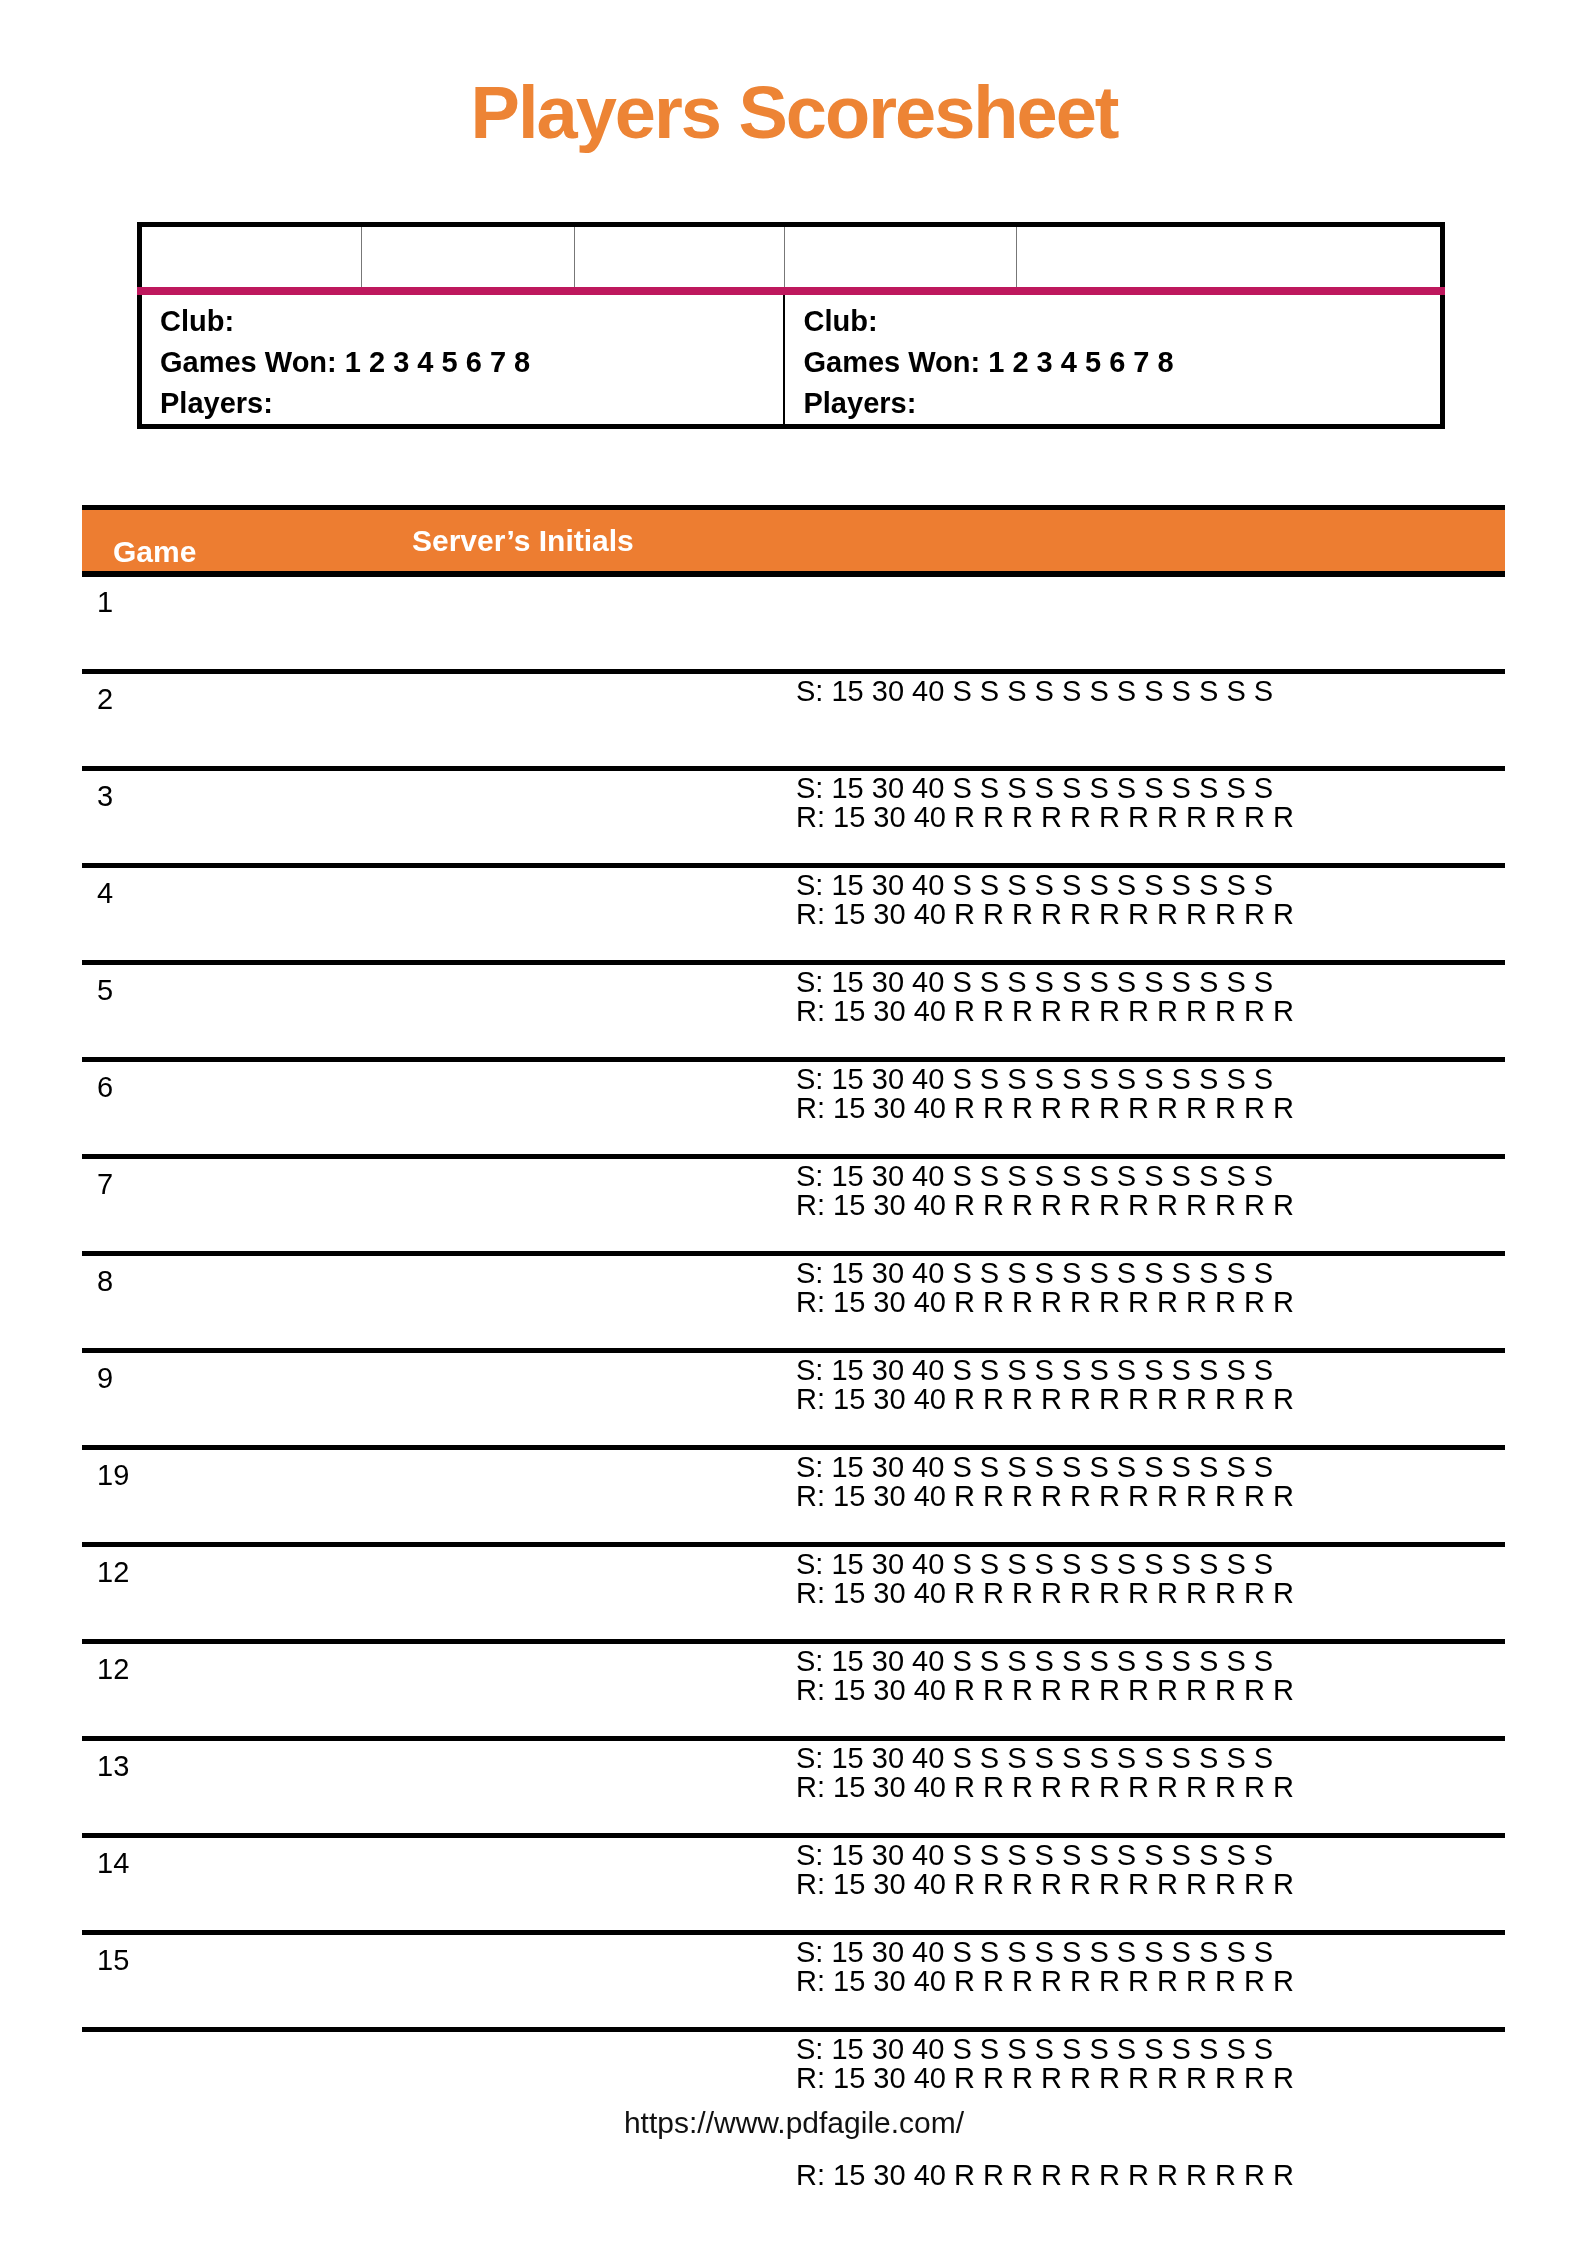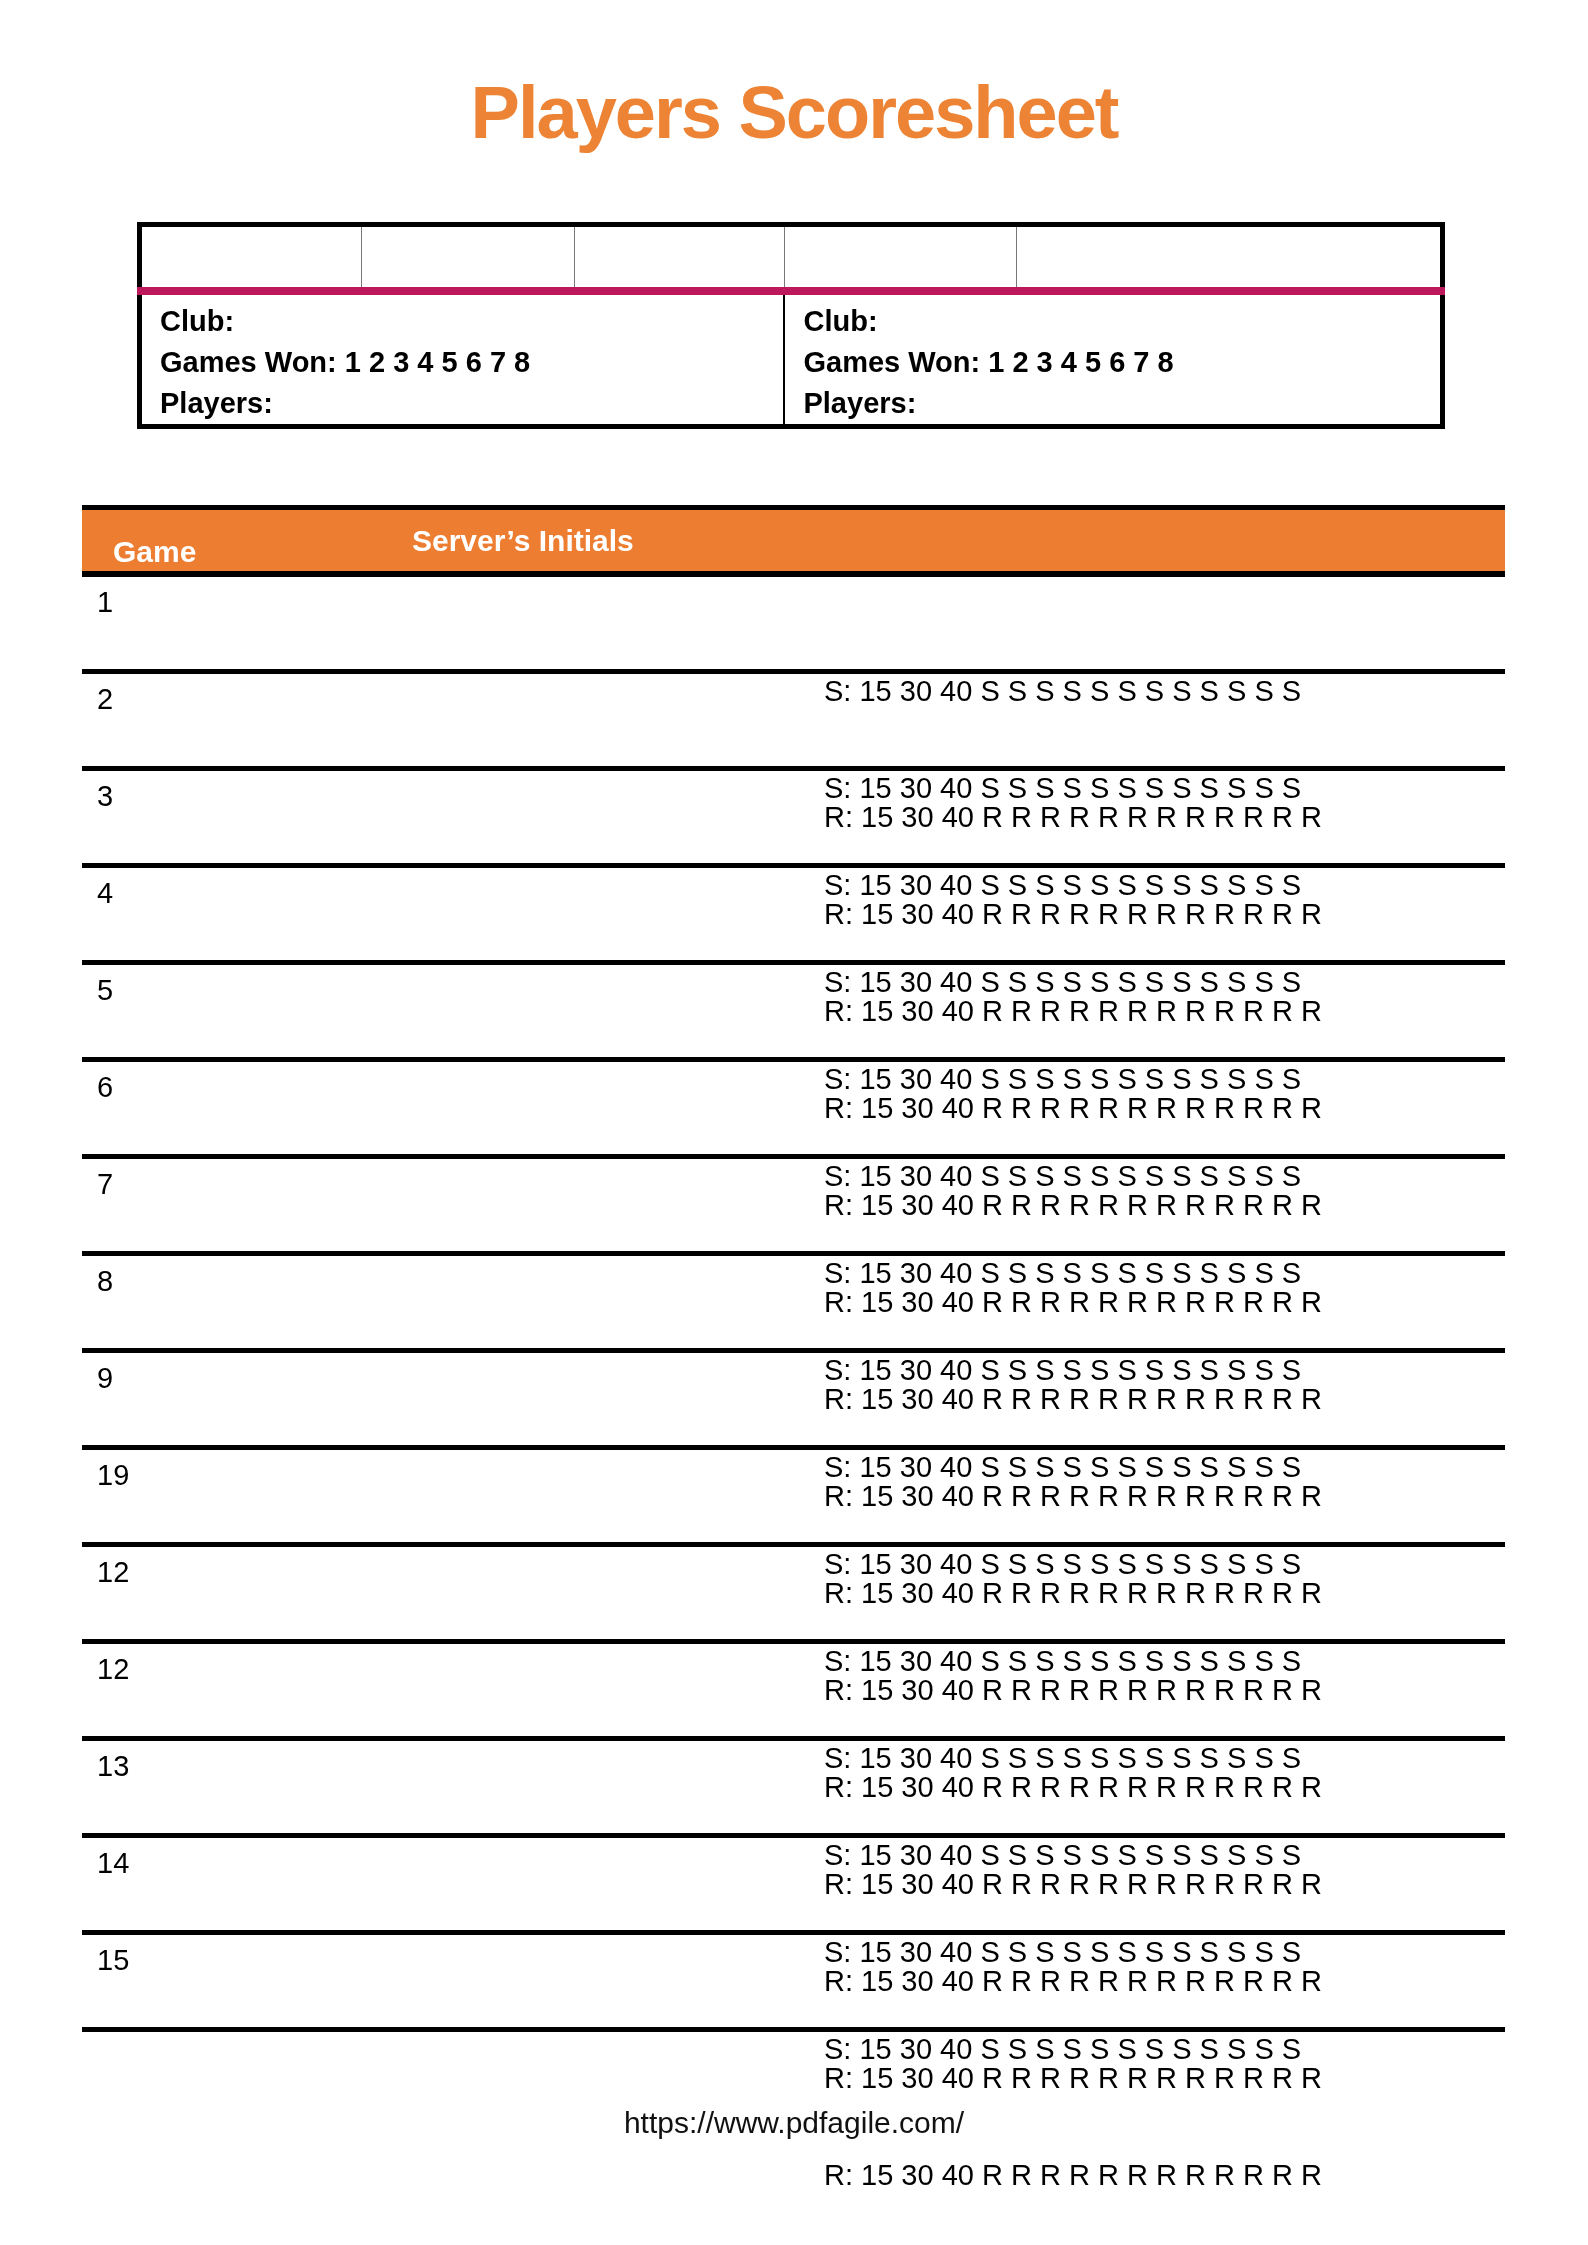--- a/index.html
+++ b/index.html
@@ -53,21 +53,21 @@
   }
   .games-header .game-label { position: absolute; left: 31px; top: 50%; transform: translateY(-50%); margin-top: 11px; }
   .games-header .server-label { position: absolute; left: 330px; top: 50%; transform: translateY(-50%); }
   .game-row {
     position: relative; height: 97px;
     border-bottom: 5px solid #000;
     font-size: 29px;
   }
   .game-row .num { position: absolute; left: 15px; top: 9px; }
   .game-row .initials-area { position: absolute; left: 120px; top: 6px; width: 570px; height: 84px; }
-  .game-row .score-lines { position: absolute; left: 714px; top: 9px; line-height: 42px; white-space: pre; margin-left: 28px; }
+  .game-row .score-lines { position: absolute; left: 714px; top: 9px; line-height: 42px; white-space: pre; }
   
   .footer-url {
     position: absolute; top: 2098px; left: 0; width: 100%;
     text-align: center; font-size: 30px; color: #111; margin-top: 8px;
   }
 </style>
 </head>
 <body>
 
 <h1 class="page-title">Players Scoresheet</h1>

